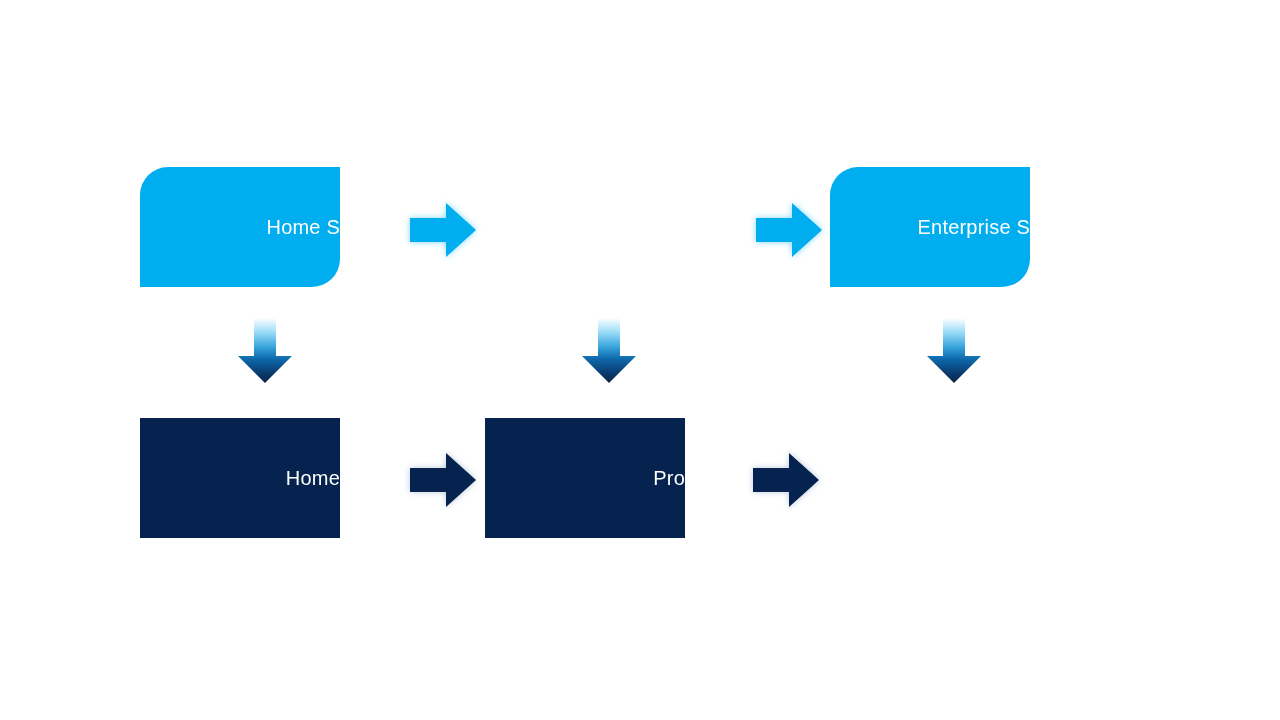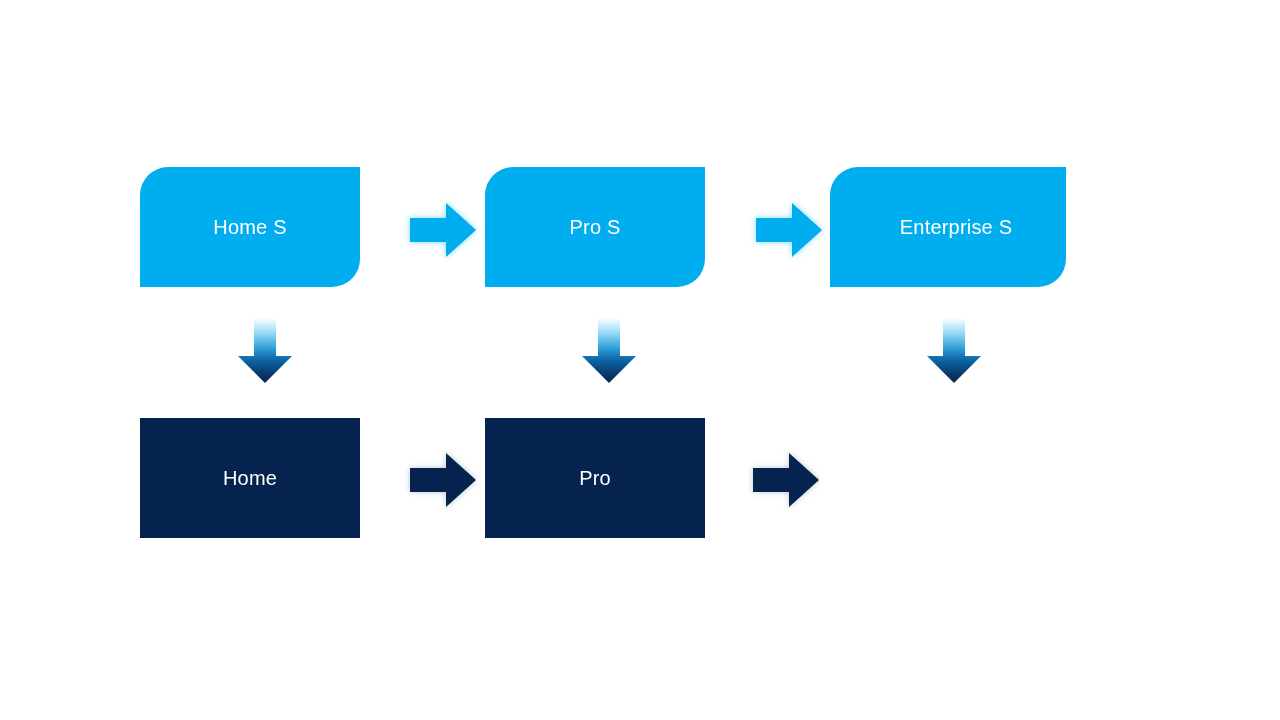--- a/index.html
+++ b/index.html
@@ -6,39 +6,39 @@
   .canvas {
     position: relative;
     width: 1280px;
     height: 720px;
     background: #ffffff;
     font-family: "Liberation Sans", sans-serif;
     overflow: hidden;
   }
   .node {
     position: absolute;
-    width: 220px;
+    width: 200px;
     height: 120px;
     display: flex;
     align-items: center;
-    justify-content: center;
+    justify-content: flex-end;
     color: #ffffff;
     font-size: 20px;
     letter-spacing: 0.2px;
   }
   .node-top {
     background: #00aeef;
     border-radius: 28px 0 28px 0;
   }
   .node-bottom {
     background: #05234e;
   }
   .col-left   { left: 140px; }
   .col-mid    { left: 485px; }
-  .col-right  { left: 830px; padding-left: 16px; }
+  .col-right  { left: 830px; }
   .row-top    { top: 167px; }
   .row-bottom { top: 418px; }
 
   .arrow { position: absolute; overflow: visible; }
   .right-arrow-1a { left: 410px; top: 203px; }
   .right-arrow-1b { left: 756px; top: 203px; }
   .right-arrow-2a { left: 410px; top: 453px; }
   .right-arrow-2b { left: 753px; top: 453px; }
   .down-arrow-1 { left: 238px; top: 318px; }
   .down-arrow-2 { left: 582px; top: 318px; }
@@ -60,23 +60,20 @@
         <stop offset="45%" stop-color="#36a3da"></stop>
         <stop offset="62%" stop-color="#0f6cae"></stop>
         <stop offset="85%" stop-color="#093a6e"></stop>
         <stop offset="100%" stop-color="#0b2547"></stop>
       </linearGradient>
     </defs>
   </svg>
 
   <div class="node node-top col-left row-top">
     <span>Home S</span>
-  </div>
-  <div class="node node-top col-mid row-top">
-    <span>Pro S</span>
   </div>
   <div class="node node-top col-right row-top">
     <span>Enterprise S</span>
   </div>
 
   <div class="node node-bottom col-left row-bottom">
     <span>Home</span>
   </div>
   <div class="node node-bottom col-mid row-bottom">
     <span>Pro</span>

